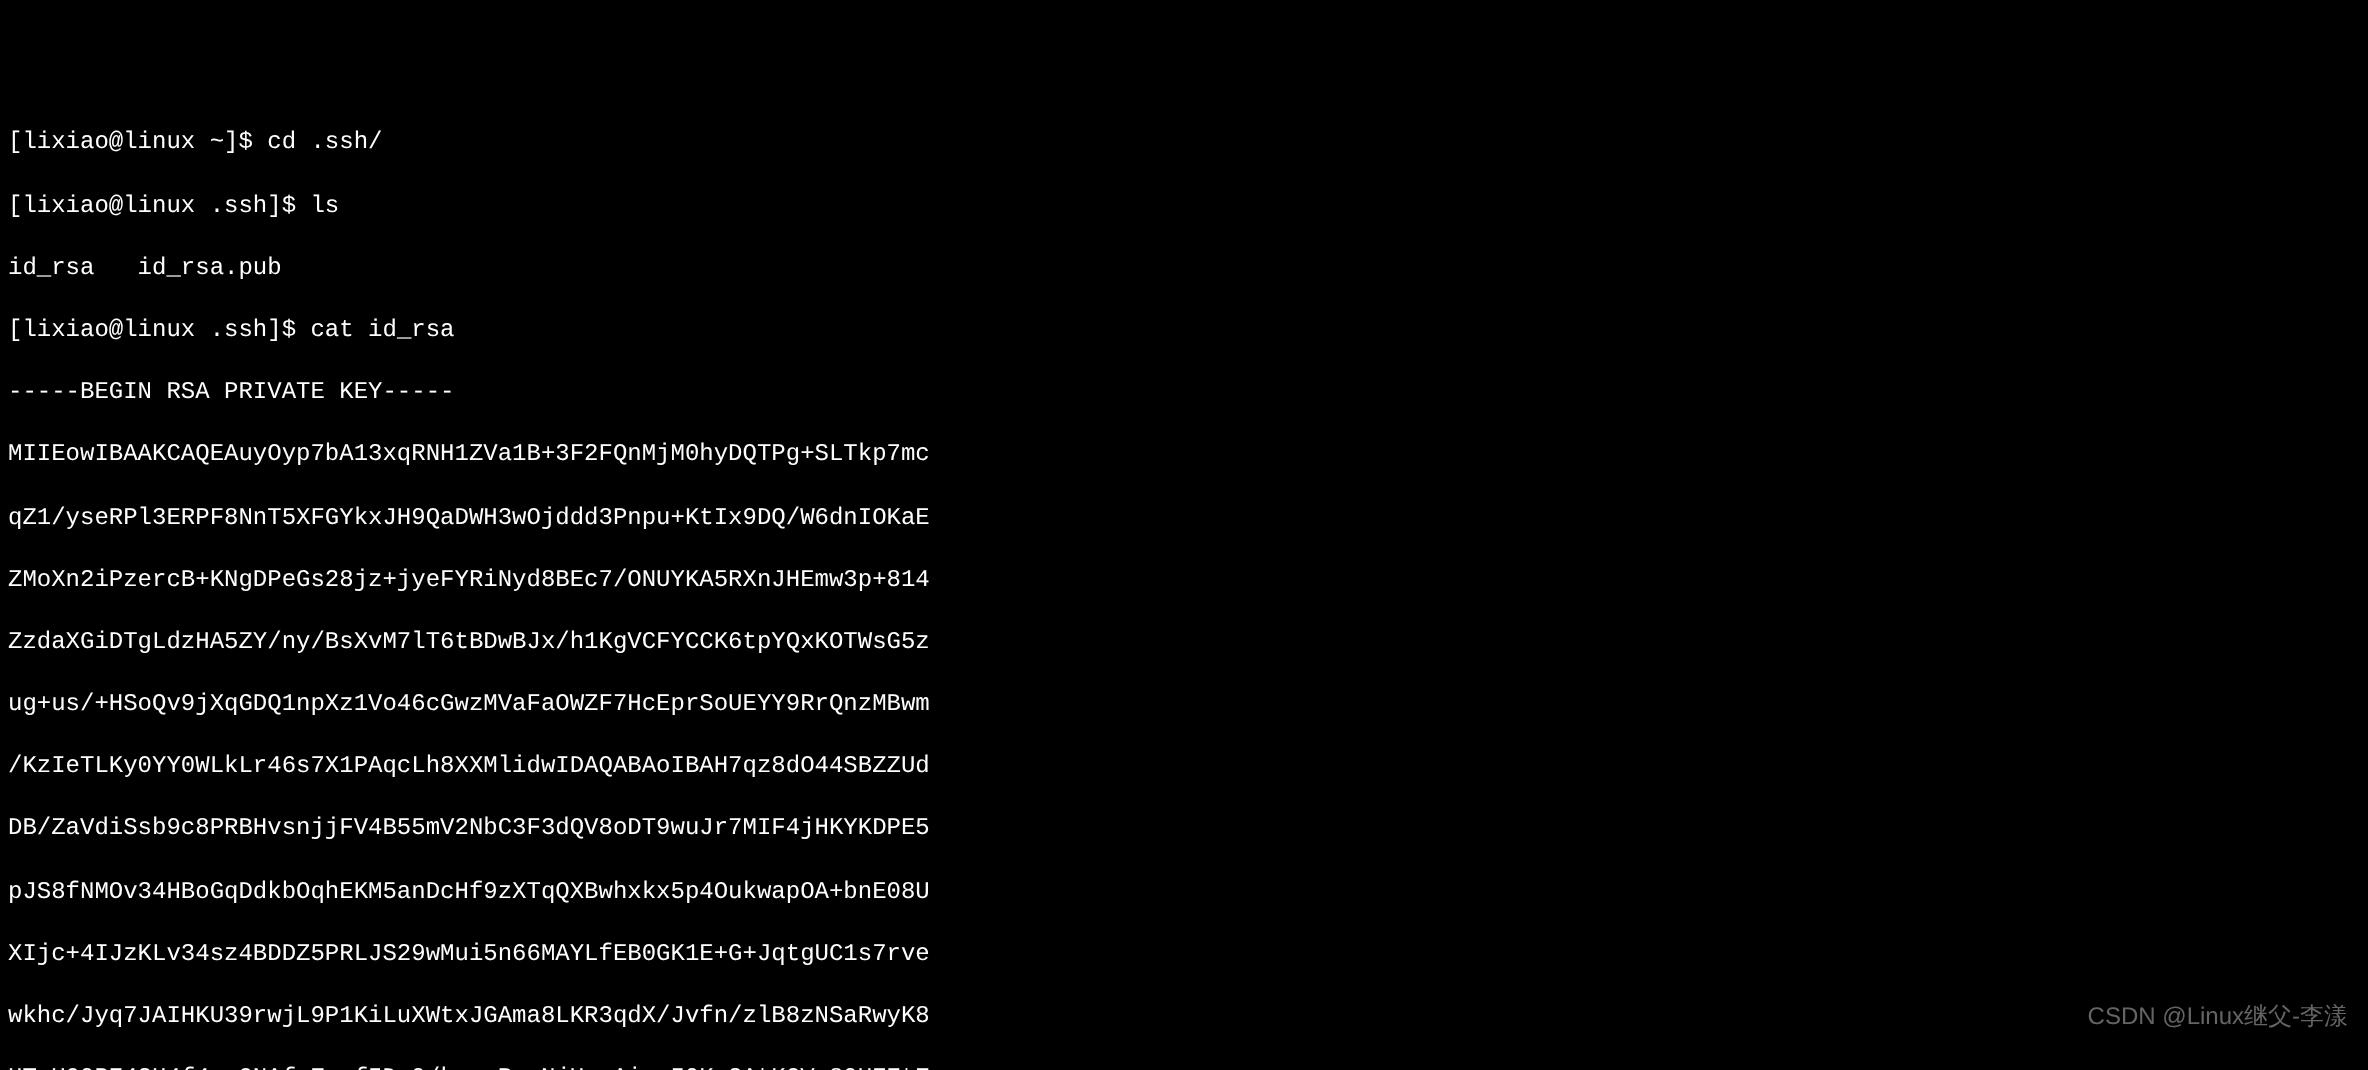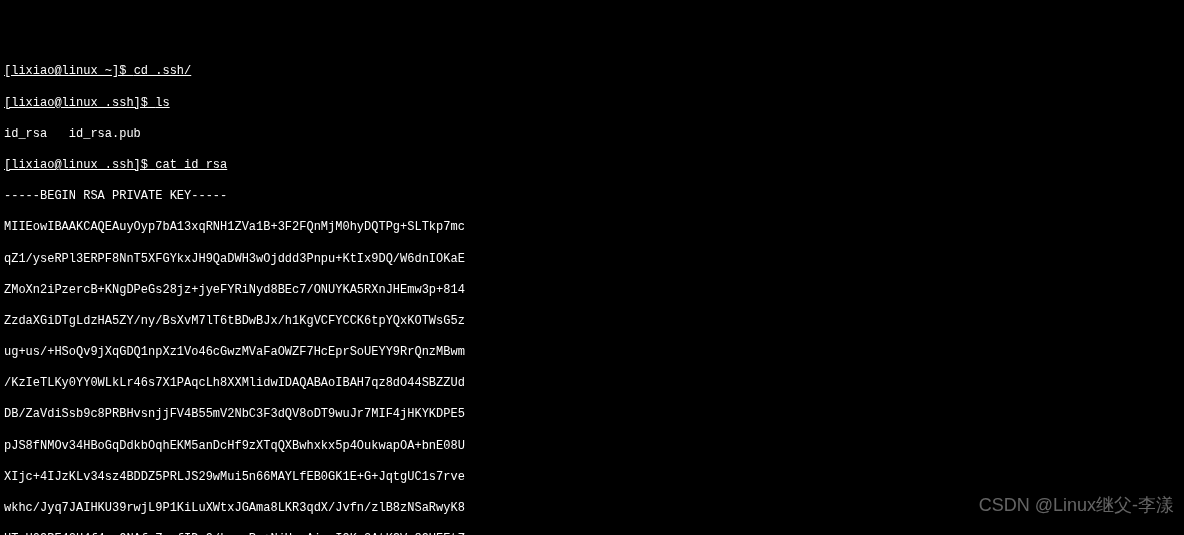--- a/index.html
+++ b/index.html
@@ -15,37 +15,36 @@
       line-height: 1.3;
       white-space: pre;
       overflow: hidden;
       width: 1184px;
       height: 535px;
       padding: 2px 4px;
       position: relative;
     }
     .line {
       white-space: pre;
-      text-decoration: underline;
     }
     .prompt {
       display: inline;
     }
     .cmd {
       display: inline;
     }
     .output {
       white-space: pre;
     }
     .watermark {
       position: absolute;
       right: 10px;
       bottom: 18px;
       color: rgba(200,200,200,0.5);
-      font-size: 18px;
+      font-size: 12px;
       font-family: sans-serif;
       white-space: nowrap;
     }
   </style>
 </head>
 <body>
 
 
 
 <div class="line"><span class="prompt">[lixiao@linux ~]$ </span><span class="cmd">cd .ssh/</span></div>

